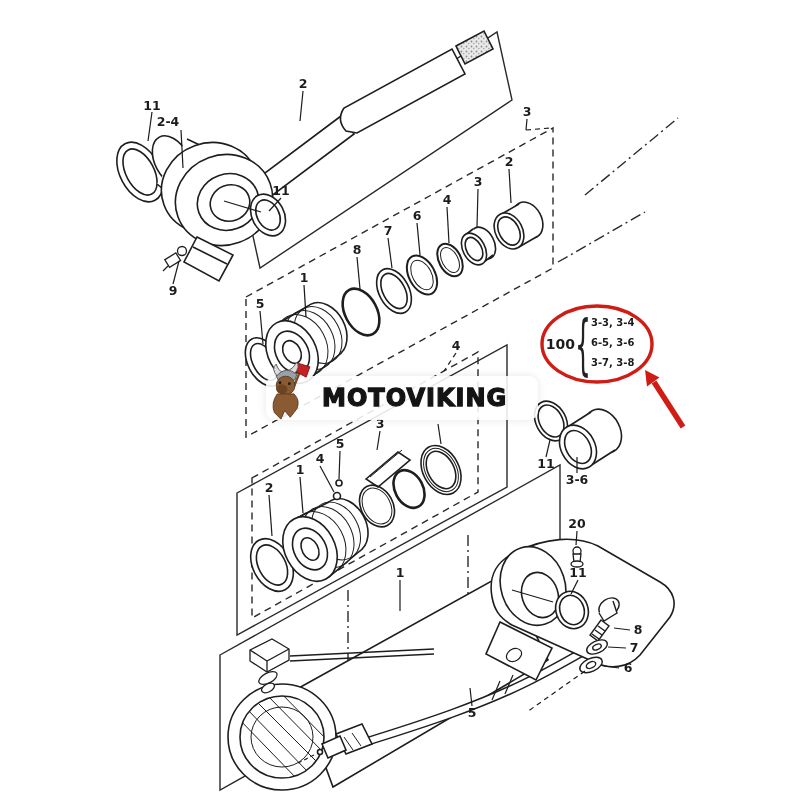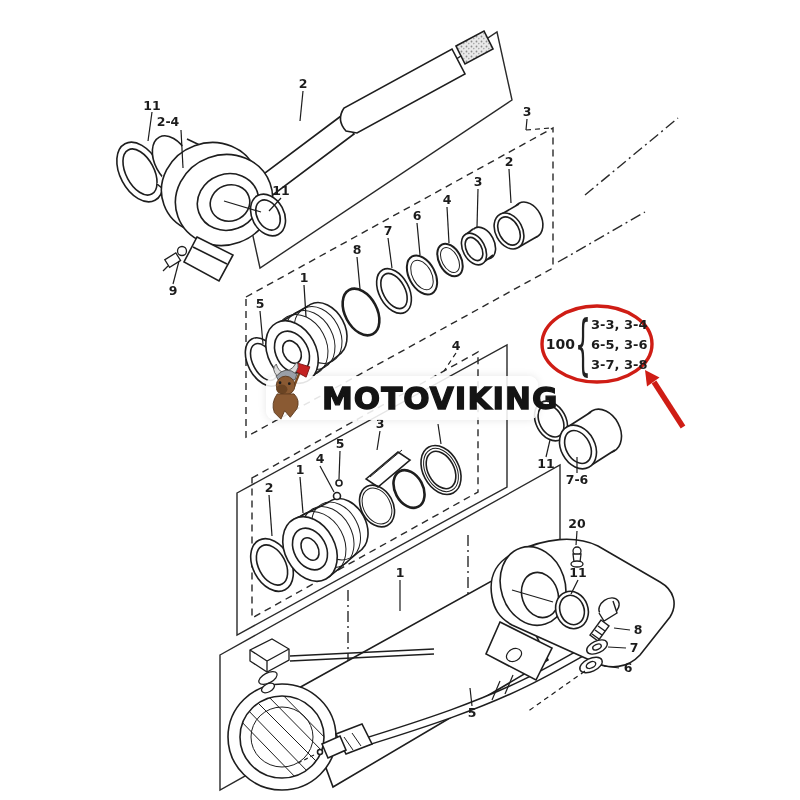--- a/index.html
+++ b/index.html
@@ -3,31 +3,31 @@
 <meta charset="utf-8">
 <style>
   html,body{margin:0;padding:0;background:#fff;}
   .stage{position:relative;width:800px;height:800px;background:#ffffff;overflow:hidden;
          font-family:"DejaVu Sans",sans-serif;}
   .stage svg.art{position:absolute;left:0;top:0;}
   
   .co{position:absolute;transform:translate(-50%,-50%);font-weight:bold;font-size:12.5px;
       color:#1c1c1c;white-space:nowrap;line-height:1;}
   
-  .ann{position:absolute;color:#1c1c1c;font-size:13px;font-weight:bold;white-space:nowrap;
+  .ann{position:absolute;color:#1c1c1c;font-size:10px;font-weight:bold;white-space:nowrap;
        line-height:1;}
   .ann-ref{position:absolute;transform:translate(-100%,-50%);font-size:14px;font-weight:bold;
        color:#1c1c1c;}
   .ann-brace{position:absolute;transform:translate(-50%,-50%) scale(1.25,3.3);font-size:20px;
        font-weight:400;color:#222;}
   
   .wm-band{position:absolute;left:266px;top:376px;width:272px;height:44px;
        background:rgba(255,255,255,0.88);border-radius:9px;box-shadow:0 0 8px rgba(0,0,0,0.10);}
   .wm-brand{position:absolute;left:56px;top:0;width:212px;height:44px;line-height:44px;
-       font-size:31px;font-weight:900;letter-spacing:1px;color:#141414;
+       font-size:24px;font-weight:900;letter-spacing:1px;color:#141414;
        -webkit-text-stroke:1.3px #141414;white-space:nowrap;}
   .wm-logo{position:absolute;left:0px;top:-16px;width:56px;height:66px;}
 </style>
 </head>
 <body>
 
 <div class="stage">
 
 <svg class="art" width="800" height="800" viewBox="0 0 800 800">
   <defs>
@@ -330,21 +330,21 @@
   <span class="co" style="left:447px;top:200px">4</span>
   <span class="co" style="left:478px;top:182px">3</span>
   <span class="co" style="left:509px;top:162px">2</span>
   <span class="co" style="left:456px;top:346px">4</span>
   <span class="co" style="left:269px;top:488px">2</span>
   <span class="co" style="left:300px;top:470px">1</span>
   <span class="co" style="left:320px;top:459px">4</span>
   <span class="co" style="left:340px;top:444px">5</span>
   <span class="co" style="left:380px;top:424px">3</span>
   <span class="co" style="left:546px;top:464px">11</span>
-  <span class="co" style="left:577px;top:480px">7-6</span>
+  <span class="co" style="left:577px;top:480px">3-6</span>
   <span class="co" style="left:577px;top:524px">20</span>
   <span class="co" style="left:578px;top:573px">11</span>
   <span class="co" style="left:638px;top:630px">8</span>
   <span class="co" style="left:634px;top:648px">7</span>
   <span class="co" style="left:628px;top:668px">6</span>
   <span class="co" style="left:472px;top:713px">5</span>
   <span class="co" style="left:400px;top:573px">1</span>
 
   <span class="ann-ref" style="left:575px;top:344px">100</span>
   <span class="ann-brace" style="left:583px;top:344px">{</span>

